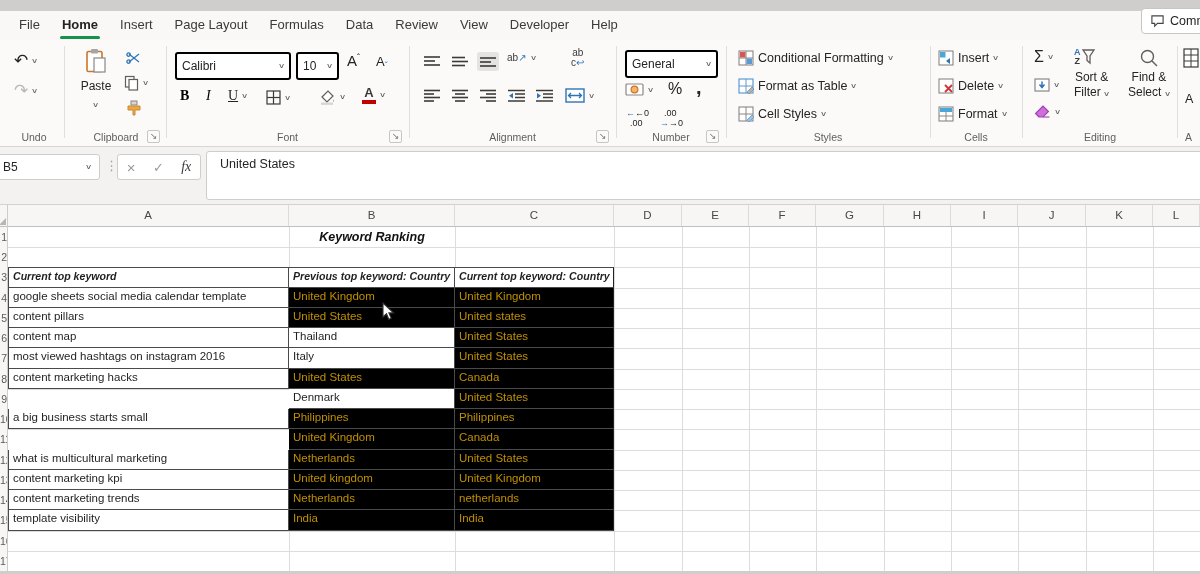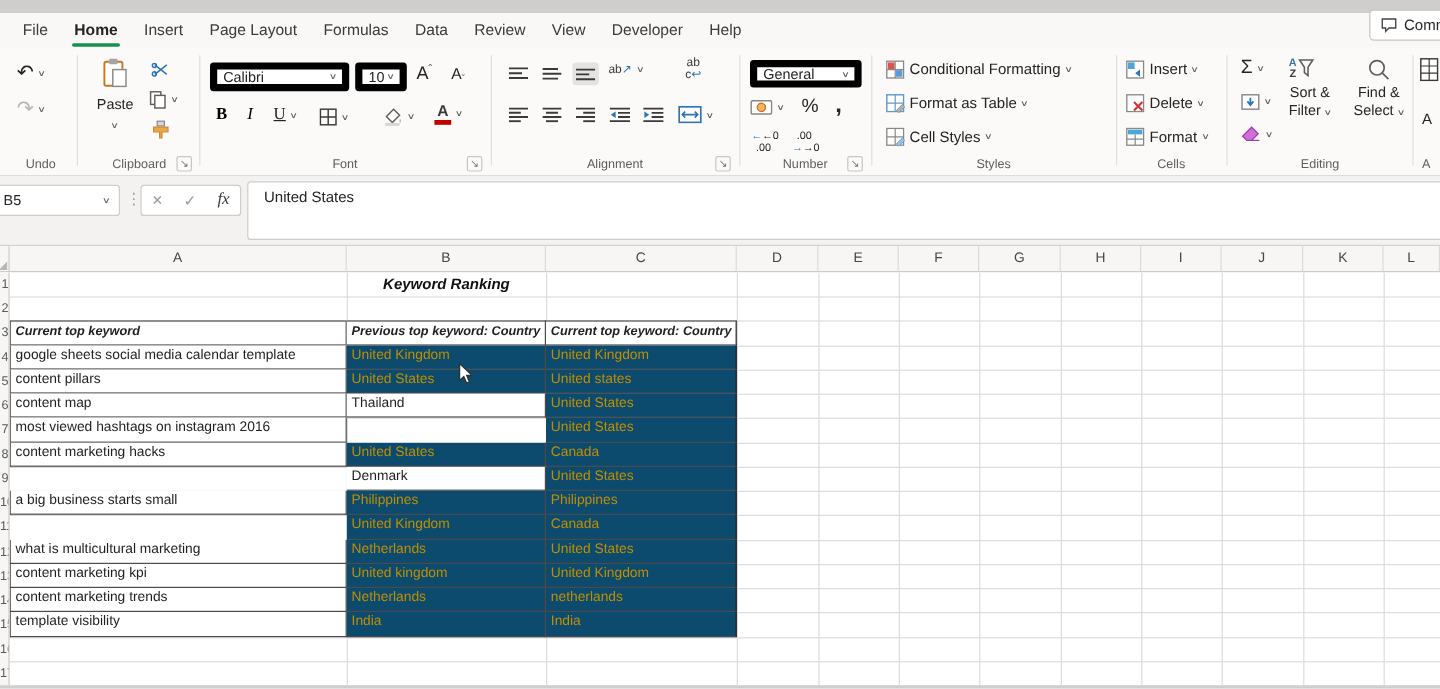--- a/index.html
+++ b/index.html
@@ -14,21 +14,21 @@
   .tab.active{font-weight:bold;color:#252423;}
   .tab.active::after{content:"";position:absolute;left:9px;right:9px;bottom:1px;height:3px;background:#17914c;border-radius:2px;}
   #comments-btn{left:1141px;top:8px;width:92px;height:26px;background:#fff;border:1px solid #c8c6c4;border-radius:4px;display:flex;align-items:center;gap:5px;padding-left:8px;box-sizing:border-box;font-size:12.5px;color:#252423;}
   
   #ribbon{left:0;top:40px;width:1200px;height:107px;background:#fbfaf9;border-bottom:1px solid #d8d6d4;box-sizing:border-box;}
   .grp{position:absolute;top:0;height:106px;}
   .grp-label{position:absolute;bottom:3px;left:0;right:0;text-align:center;font-size:10.5px;color:#605e5c;white-space:nowrap;}
   .vsep{position:absolute;top:6px;height:92px;width:1px;background:#e1dfdd;}
   .launcher{position:absolute;bottom:3px;font-size:9px;color:#797775;border:1px solid #c8c6c4;border-radius:2px;width:11px;height:11px;line-height:10px;text-align:center;}
   .chv{font-size:7px;color:#605e5c;transform:scaleX(1.4);display:inline-block;}
-  .combo{background:#fff;border:6px solid #000000;border-radius:3px;font-size:12px;color:#252423;display:flex;align-items:center;justify-content:space-between;padding:0 5px;box-sizing:border-box;}
+  .combo{background:#fff;border:2px solid #000000;border-radius:3px;font-size:12px;color:#252423;display:flex;align-items:center;justify-content:space-between;padding:12px 5px;box-sizing:border-box;}
   .biglbl{font-size:12px;color:#252423;text-align:center;}
   .rowbtn{position:absolute;display:flex;align-items:center;gap:4px;font-size:12.5px;color:#252423;white-space:nowrap;}
   .hl-sel{background:#e4e3e1;border-radius:3px;}
   svg{display:block;}
   .two-line{font-size:12px;color:#252423;text-align:center;line-height:15px;white-space:nowrap;}
   .dis{color:#b9b7b5;}
   
   #formula-row{left:0;top:147px;width:1200px;height:58px;background:#f3f2f1;border-bottom:1px solid #d4d2d0;box-sizing:border-box;}
   .fbox{position:absolute;background:#fff;border:1px solid #cfcdcb;border-radius:3px;box-sizing:border-box;}
   #name-box{left:-52px;top:7px;width:152px;height:26px;font-size:12px;color:#252423;display:flex;align-items:center;}
@@ -37,21 +37,21 @@
   
   #col-headers{left:0;top:205px;width:1200px;height:22px;background:#f7f6f5;border-bottom:1px solid #c2c0be;box-sizing:border-box;}
   #corner{left:0;top:205px;width:8px;height:22px;border-right:1px solid #cecccb;box-sizing:border-box;}
   #corner::after{content:"";position:absolute;right:1px;bottom:2px;border-left:7px solid transparent;border-bottom:7px solid #b8b6b4;}
   .colh{position:absolute;top:0;height:21px;line-height:21px;text-align:center;font-size:11.5px;color:#474747;border-right:1px solid #dddbd9;box-sizing:border-box;}
   #sheet{left:0;top:227px;width:1200px;height:344px;background:#fff;overflow:hidden;}
   #rowhdr-strip{position:absolute;left:0;top:0;width:8px;height:344px;background:#f7f6f5;border-right:1px solid #cecccb;box-sizing:border-box;z-index:3;overflow:hidden;}
   .rowh{position:absolute;left:0;width:7px;text-align:right;font-size:10.5px;color:#5a5a5a;overflow:hidden;}
   .gl{position:absolute;background:#dcdcdc;}
   .cell{position:absolute;box-sizing:border-box;font-size:11.5px;color:#1f1f1f;white-space:nowrap;padding:2px 0 0 4px;background:#fff;border-right:1px solid #4a4a4a;border-bottom:1px solid #4a4a4a;overflow:hidden;z-index:2;}
-  .cell.hl{background:#0c4a6e;color:#bf8f00;}
+  .cell.hl{background:#000000;color:#bf8f00;}
   .cell.hdr{font-weight:bold;font-style:italic;font-size:10.6px;border-top:1px solid #4a4a4a;overflow:visible;}
   .cell.first{border-left:1px solid #4a4a4a;}
   .cell.lastcol{border-right:1.6px solid #222;}
   #sheet-title{position:absolute;font-weight:bold;font-style:italic;font-size:12.5px;color:#111;text-align:center;z-index:2;}
   #cursor{left:382px;top:302px;z-index:9;}
 </style>
 </head>
 <body>
 
 <div id="top-strip" class="abs"></div>
@@ -558,20 +558,21 @@
     <div class="cell first" style="left: 8px; width: 281px; top: 60.705px; height: 20.235px;">google sheets social media calendar template</div>
     <div class="cell hl" style="left: 289px; width: 166px; top: 60.705px; height: 20.235px;">United Kingdom</div>
     <div class="cell hl lastcol" style="left: 455px; width: 159px; top: 60.705px; height: 20.235px;">United Kingdom</div>
     <div class="cell first" style="left: 8px; width: 281px; top: 80.94px; height: 20.235px;">content pillars</div>
     <div class="cell hl" style="left: 289px; width: 166px; top: 80.94px; height: 20.235px;">United States</div>
     <div class="cell hl lastcol" style="left: 455px; width: 159px; top: 80.94px; height: 20.235px;">United states</div>
     <div class="cell first" style="left: 8px; width: 281px; top: 101.175px; height: 20.235px;">content map</div>
     <div class="cell " style="left: 289px; width: 166px; top: 101.175px; height: 20.235px;">Thailand</div>
     <div class="cell hl lastcol" style="left: 455px; width: 159px; top: 101.175px; height: 20.235px;">United States</div>
     <div class="cell first" style="left: 8px; width: 281px; top: 121.41px; height: 20.235px;">most viewed hashtags on instagram 2016</div>
+    <div class="cell " style="left: 289px; width: 166px; top: 121.41px; height: 20.235px;">Italy</div>
     <div class="cell hl lastcol" style="left: 455px; width: 159px; top: 121.41px; height: 20.235px;">United States</div>
     <div class="cell first" style="left: 8px; width: 281px; top: 141.645px; height: 20.235px;">content marketing hacks</div>
     <div class="cell hl" style="left: 289px; width: 166px; top: 141.645px; height: 20.235px;">United States</div>
     <div class="cell hl lastcol" style="left: 455px; width: 159px; top: 141.645px; height: 20.235px;">Canada</div>
     <div class="cell " style="left: 289px; width: 166px; top: 161.88px; height: 20.235px;">Denmark</div>
     <div class="cell hl lastcol" style="left: 455px; width: 159px; top: 161.88px; height: 20.235px;">United States</div>
     <div class="cell first" style="left: 8px; width: 281px; top: 182.115px; height: 20.235px;">a big business starts small</div>
     <div class="cell hl" style="left: 289px; width: 166px; top: 182.115px; height: 20.235px;">Philippines</div>
     <div class="cell hl lastcol" style="left: 455px; width: 159px; top: 182.115px; height: 20.235px;">Philippines</div>
     <div class="cell hl" style="left: 289px; width: 166px; top: 202.35px; height: 20.235px;">United Kingdom</div>

